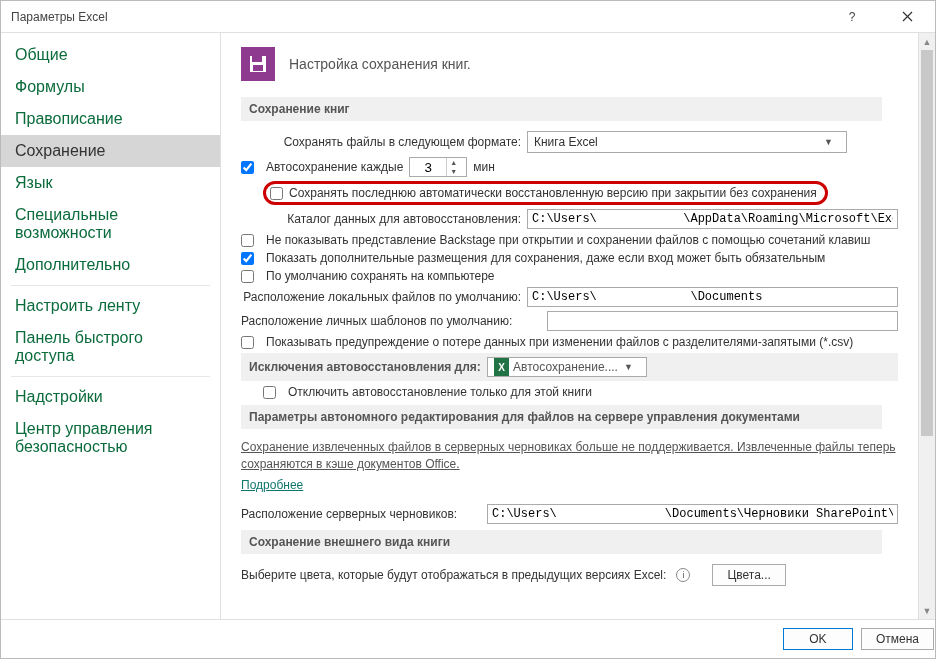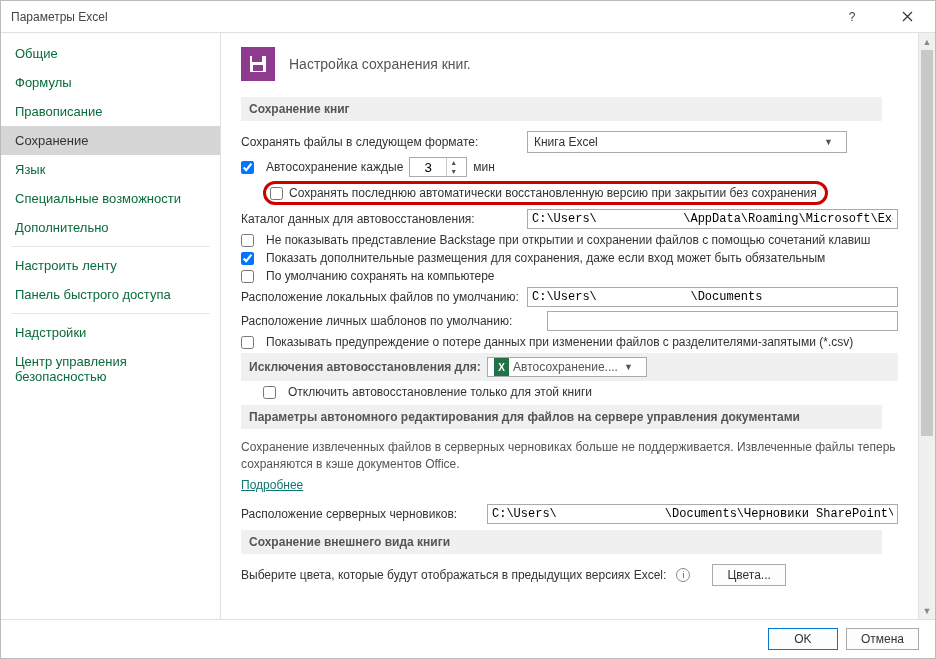--- a/index.html
+++ b/index.html
@@ -3,21 +3,21 @@
 <meta charset="utf-8">
 <style>
   * { box-sizing: border-box; margin: 0; padding: 0; }
   body { font-family: "Segoe UI", Tahoma, sans-serif; font-size: 12px; color: #333; background: #fff; }
   .window { width: 936px; height: 659px; border: 1px solid #bbb; display: flex; flex-direction: column; background: #fff; }
   .titlebar { height: 32px; display: flex; align-items: center; padding: 0 8px 0 10px; border-bottom: 1px solid #e0e0e0; gap: 15px; }
   .titlebar .title { flex: 1; font-size: 12px; color: #444; }
   .titlebar .btn { width: 40px; height: 24px; display: flex; align-items: center; justify-content: center; color: #444; cursor: pointer; }
   .body { flex: 1; display: flex; overflow: hidden; }
   .sidebar { width: 220px; border-right: 1px solid #e0e0e0; padding: 6px 0; overflow-y: auto; }
-  .sidebar .item { padding: 7px 14px; font-size: 13px; color: #0a6b3b; cursor: pointer; }
+  .sidebar .item { padding: 7px 14px; font-size: 16px; color: #0a6b3b; cursor: pointer; }
   .sidebar .item.selected { background: #d6d6d6; color: #333; }
   .sidebar .sep { height: 1px; background: #e6e6e6; margin: 4px 10px; }
   .content-wrap { flex: 1; position: relative; display: flex; }
   .content { flex: 1; padding: 14px 20px 10px 20px; overflow-y: auto; }
   .scrollbar { width: 17px; background: #f0f0f0; border-left: 1px solid #e0e0e0; position: relative; }
   .scrollbar .arrow { height: 17px; display: flex; align-items: center; justify-content: center; color: #888; font-size: 9px; background: #f0f0f0; }
   .scrollbar .track { position: absolute; top: 17px; bottom: 17px; left: 0; right: 0; }
   .scrollbar .thumb { position: absolute; left: 2px; right: 2px; top: 0; height: 70%; background: #c8c8c8; }
   .scrollbar .arrow.bottom { position: absolute; bottom: 0; left: 0; right: 0; }
   .header-row { display: flex; align-items: center; gap: 14px; margin-bottom: 16px; }
@@ -34,24 +34,24 @@
   .spinner { display: flex; align-items: center; border: 1px solid #aaa; height: 20px; width: 58px; }
   .spinner input { border: none; width: 36px; text-align: center; height: 18px; outline: none; }
   .spinner .spbtns { display: flex; flex-direction: column; width: 14px; border-left: 1px solid #ccc; }
   .spinner .spbtns div { height: 9px; font-size: 7px; display: flex; align-items: center; justify-content: center; color: #555; cursor: pointer; }
   .highlight-oval { border: 3px solid #cc0000; border-radius: 14px; padding: 2px 8px 2px 4px; display: inline-flex; align-items: center; }
   .indent { margin-left: 22px; }
   .link { color: #0f766e; text-decoration: underline; cursor: pointer; }
   .info-icon { width: 14px; height: 14px; border: 1px solid #888; border-radius: 50%; display: inline-flex; align-items: center; justify-content: center; font-size: 9px; color: #555; margin-left: 4px; cursor: pointer; }
   .button { border: 1px solid #aaa; background: #fdfdfd; padding: 3px 14px; font-size: 12px; cursor: pointer; min-width: 70px; text-align: center; }
   .button.primary { border: 1px solid #0078d4; }
-  .footer { border-top: 1px solid #e0e0e0; padding: 8px 16px; display: flex; justify-content: flex-end; gap: 8px; }
+  .footer { border-top: 1px solid #e0e0e0; padding: 8px 1px; display: flex; justify-content: flex-end; gap: 8px; }
   .excel-icon { width: 18px; height: 18px; background: #217346; color: #fff; display: inline-flex; align-items: center; justify-content: center; font-size: 10px; font-weight: bold; margin-right: 4px; }
-  .muted { color: #555; }
-  .label-col { min-width: 280px; }
+  .muted { color: #555; text-decoration: underline; }
+  .label-col { min-width: 280px; text-align: right; }
 </style>
 </head>
 <body>
 
 <div class="window">
   <div class="titlebar">
     <div class="title">Параметры Excel</div>
     <div class="btn">?</div>
     <div class="btn">
       <svg width="11" height="11" viewBox="0 0 11 11">

